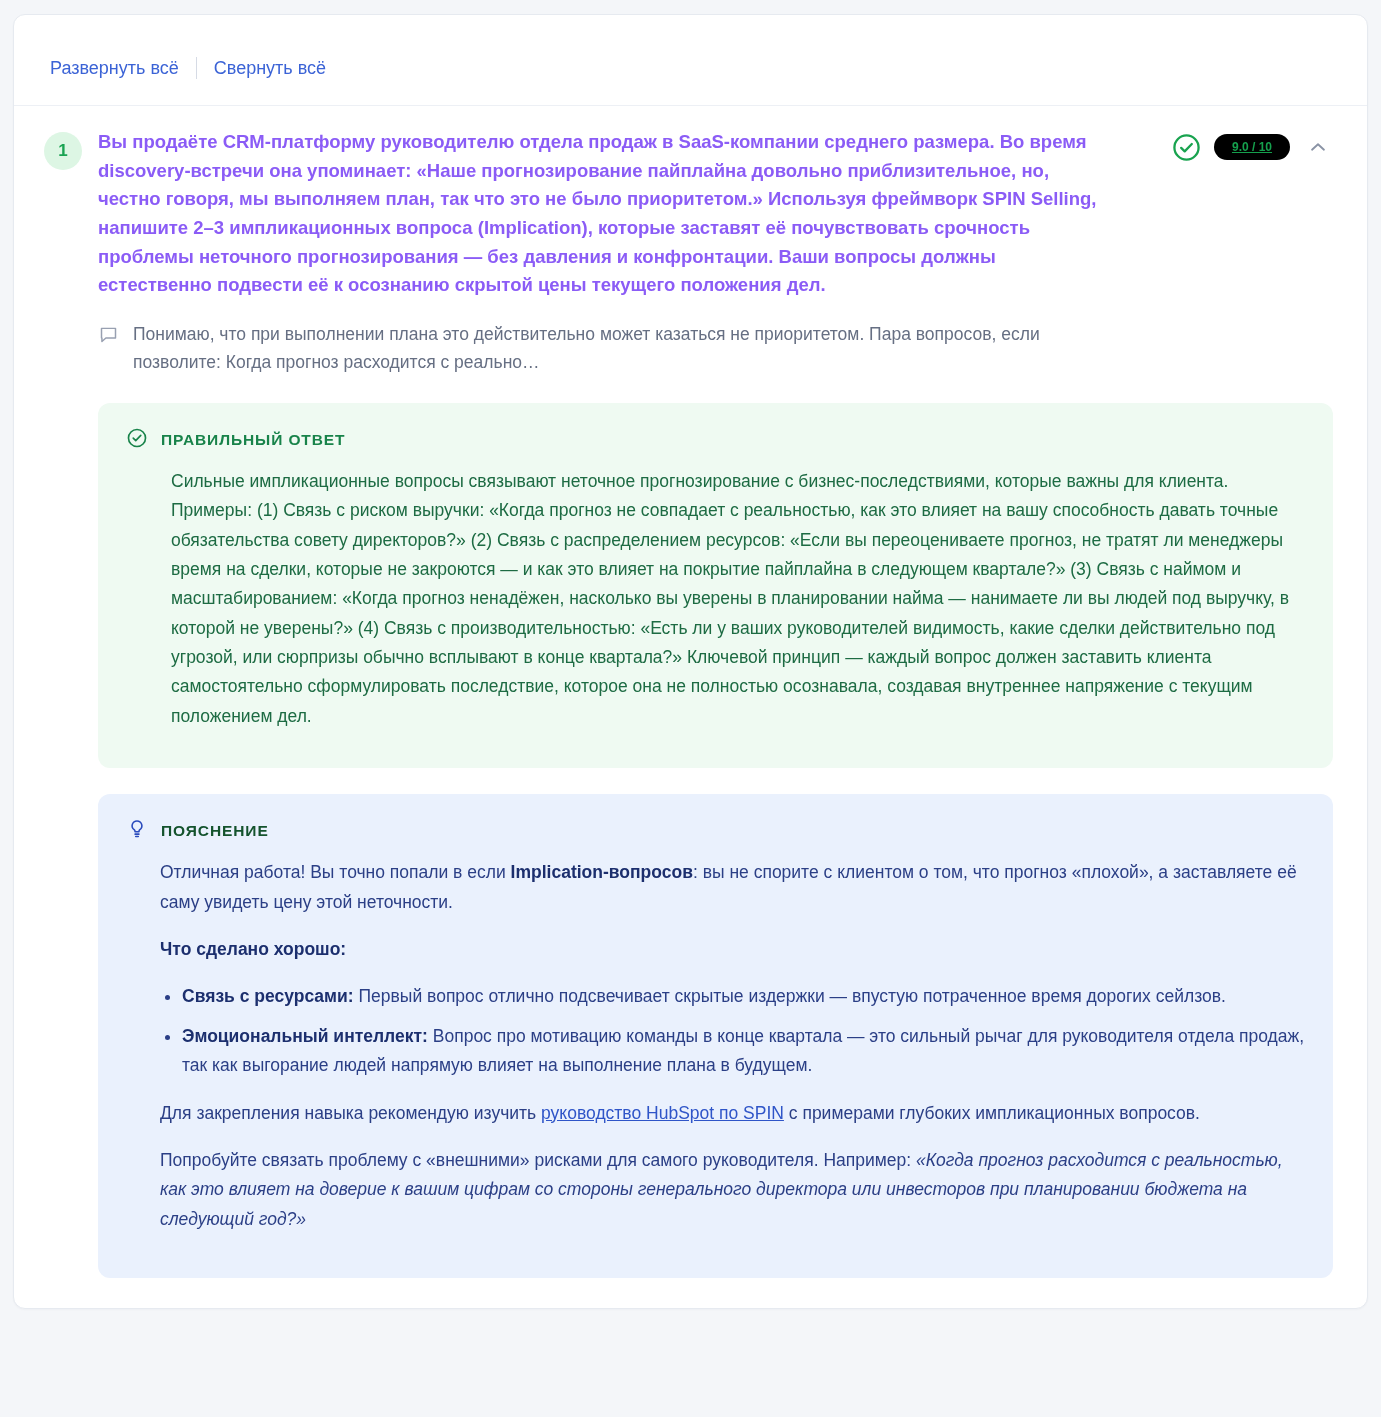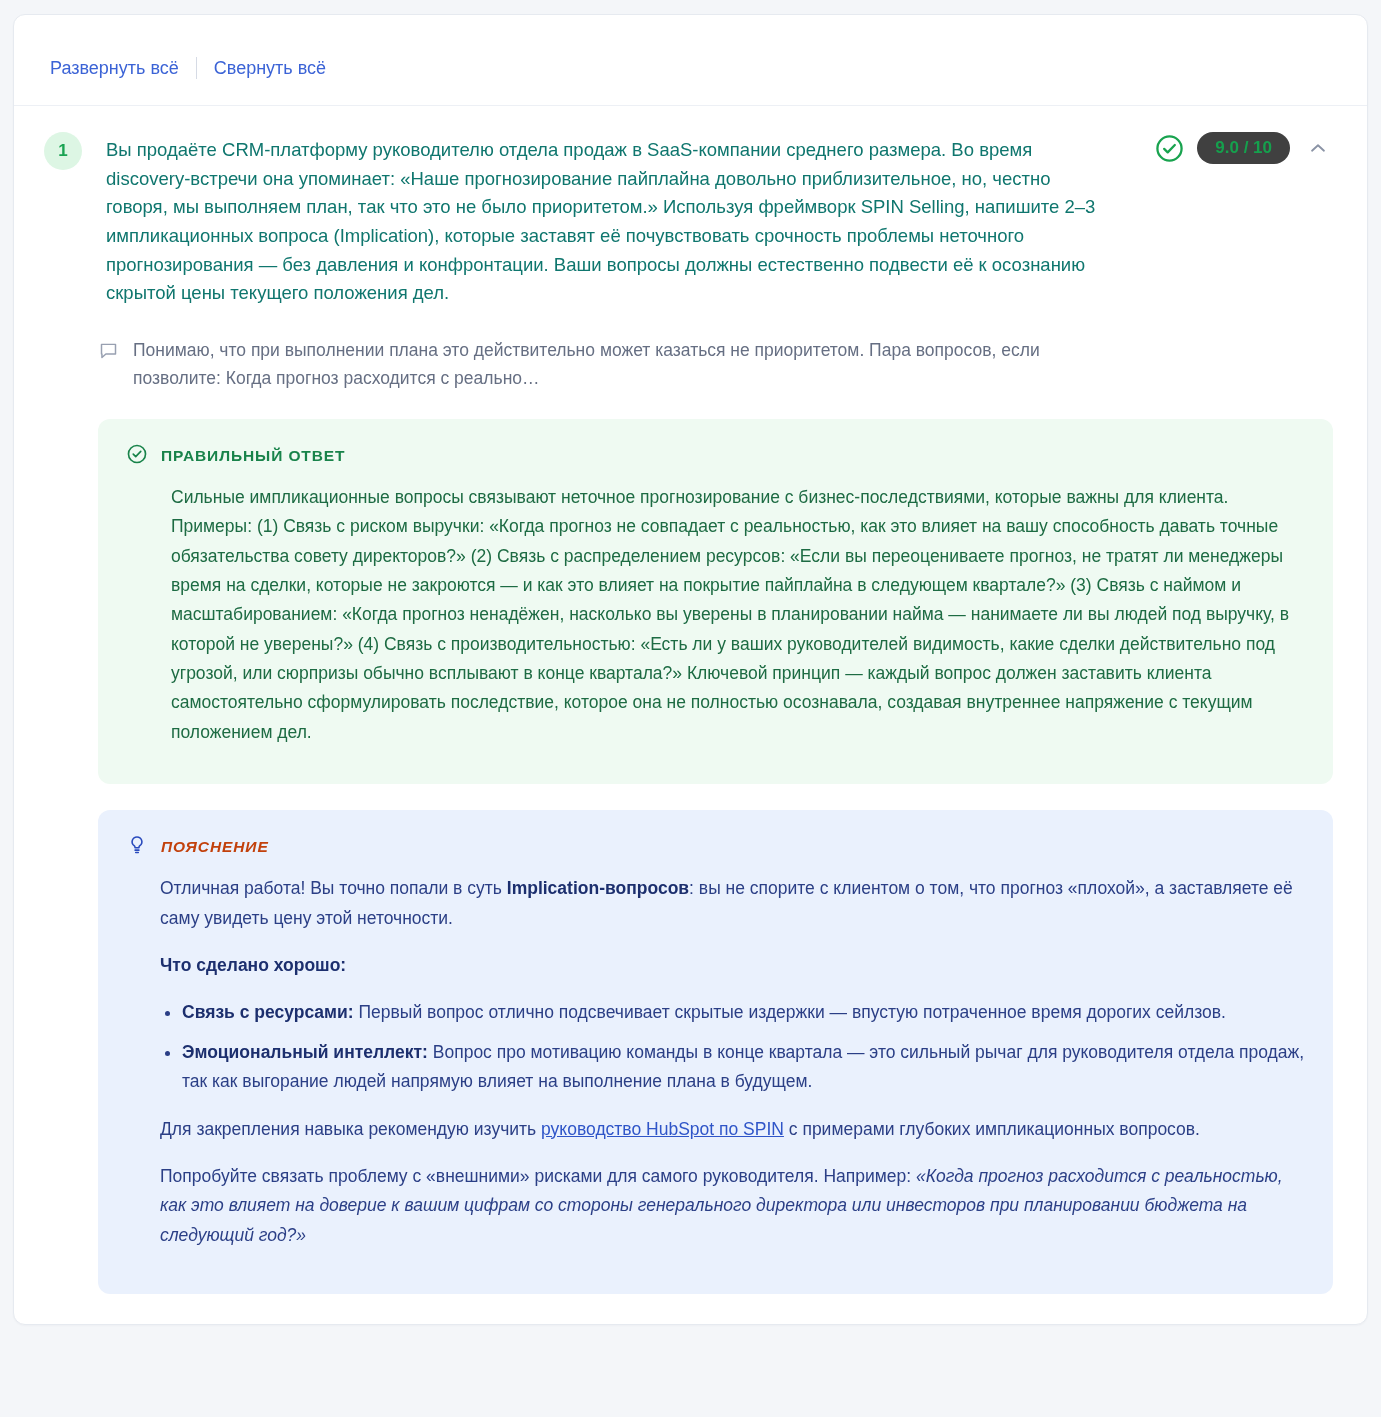--- a/index.html
+++ b/index.html
@@ -92,46 +92,47 @@
     font-size: 17px;
     font-weight: 700;
     display: flex;
     align-items: center;
     justify-content: center;
     margin-top: 4px;
   }
   .q-main { flex: 1 1 auto; min-width: 0; }
   .q-text {
     font-size: 18.5px;
-    font-weight: 400;
+    font-weight: 700;
     line-height: 1.55;
-    color: #0f766e;
-    margin: 8px;
+    color: #8b5cf6;
+    margin: 0;
     max-width: 1010px;
   }
   .q-right {
     flex: 0 0 auto;
     display: flex;
     align-items: center;
     gap: 13px;
     margin-top: 4px;
   }
   .check-circle {
     width: 29px;
     height: 29px;
     display: block;
   }
   .score-pill {
-    background: #404040;
+    background: #000000;
     color: #15a04d;
-    font-size: 17px;
+    font-size: 12px;
     font-weight: 700;
     border-radius: 16px;
     padding: 6px 18px;
     white-space: nowrap;
+    text-decoration: underline;
   }
   .chevron-btn {
     width: 30px;
     height: 30px;
     display: flex;
     align-items: center;
     justify-content: center;
     cursor: pointer;
   }
 
@@ -166,21 +167,21 @@
     margin-bottom: 14px;
   }
   .callout-label {
     font-size: 15.5px;
     font-weight: 700;
     letter-spacing: 0.9px;
     text-transform: uppercase;
     text-align: right;
   }
   .callout-green .callout-label { color: #18834a; }
-  .callout-blue  .callout-label { color: #c2410c; font-style: italic; }
+  .callout-blue  .callout-label { color: #14532d; }
 
   .callout-body {
     padding-left: 34px;
   }
   .callout-green .callout-body {
     font-size: 17.5px;
     line-height: 1.68;
     color: #1d6b43;
   }
   .callout-blue .callout-body {
@@ -283,21 +284,21 @@
               <path d="M12 3.2a5.3 5.3 0 00-3.1 9.6c.6.45.95 1.1.95 1.8v.3h4.3v-.3c0-.7.35-1.35.95-1.8A5.3 5.3 0 0012 3.2z" stroke="#2a4bbd" stroke-width="1.7" stroke-linejoin="round"></path>
               <path d="M9.9 17.6h4.2M10.6 20.2h2.8" stroke="#2a4bbd" stroke-width="1.7" stroke-linecap="round"></path>
             </svg>
           </span>
           <span class="callout-label">ПОЯСНЕНИЕ</span>
         </div>
 
         <div class="callout-body">
 
           <p>
-            <span>Отличная работа! Вы точно попали в суть </span><span class="strong-blue">Implication-вопросов</span><span>: вы не спорите с клиентом о том, что прогноз «плохой», а заставляете её саму увидеть цену этой неточности.</span>
+            <span>Отличная работа! Вы точно попали в если </span><span class="strong-blue">Implication-вопросов</span><span>: вы не спорите с клиентом о том, что прогноз «плохой», а заставляете её саму увидеть цену этой неточности.</span>
           </p>
 
           <p class="sub-head">Что сделано хорошо:</p>
 
           <ul class="blue-list">
             <li>
               <span class="strong-blue">Связь с ресурсами:</span><span> Первый вопрос отлично подсвечивает скрытые издержки — впустую потраченное время дорогих сейлзов.</span>
             </li>
             <li>
               <span class="strong-blue">Эмоциональный интеллект:</span><span> Вопрос про мотивацию команды в конце квартала — это сильный рычаг для руководителя отдела продаж, так как выгорание людей напрямую влияет на выполнение плана в будущем.</span>

